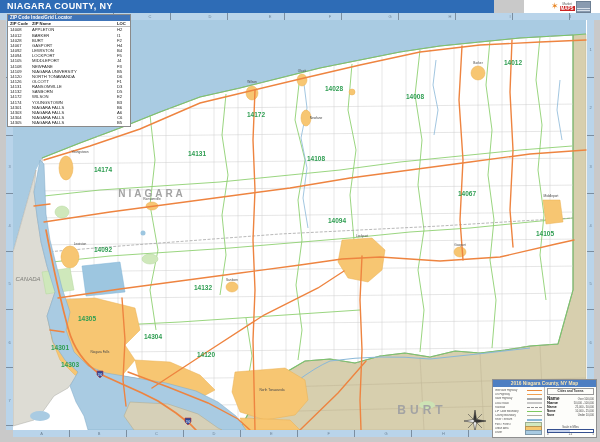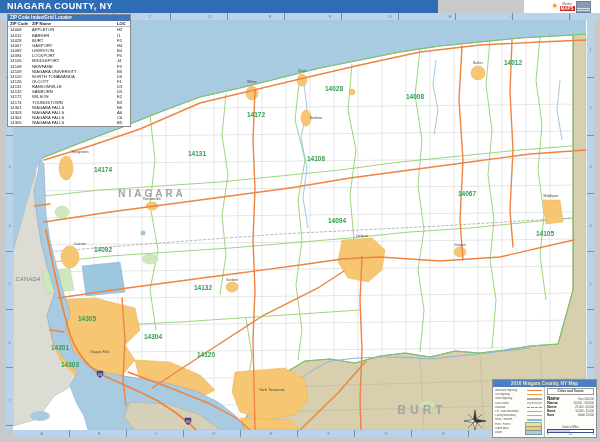--- a/index.html
+++ b/index.html
@@ -1,20 +1,20 @@
 <!DOCTYPE html>
 <html><head>
 <meta charset="utf-8">
 <style>
   html,body{margin:0;padding:0;}
   body{width:600px;height:442px;position:relative;overflow:hidden;background:#c9c9c9;
        font-family:"Liberation Sans",sans-serif;-webkit-font-smoothing:antialiased;}
 
   
-  .title-bar{position:absolute;left:0;top:0;width:438px;height:13px;background:#2e6cb6;
+  .title-bar{position:absolute;left:0;top:0;width:494px;height:13px;background:#2e6cb6;
     color:#fff;font-weight:bold;font-size:9px;line-height:13px;padding-left:7px;
     letter-spacing:.4px;box-sizing:border-box;z-index:30;}
   .logo-strip{position:absolute;left:524px;top:0;width:76px;height:13px;background:#ffffff;z-index:30;}
   .band{position:absolute;background:#b9d4ea;z-index:20;display:flex;color:#6d8296;font-size:4px;}
   .band-top{left:0;top:13px;width:600px;height:7px;
     background:#b9d4ea repeating-linear-gradient(90deg,transparent 0 56px,#7b8ea0 56px 57px);}
   .band-bottom{left:13px;top:430px;width:574px;height:7px;
     background:#b9d4ea repeating-linear-gradient(90deg,transparent 0 56px,#7b8ea0 56px 57px);}
   .band-left{left:6px;top:20px;width:7px;height:410px;flex-direction:column;
     background:#b9d4ea repeating-linear-gradient(180deg,transparent 0 57px,#7b8ea0 57px 58px);}

